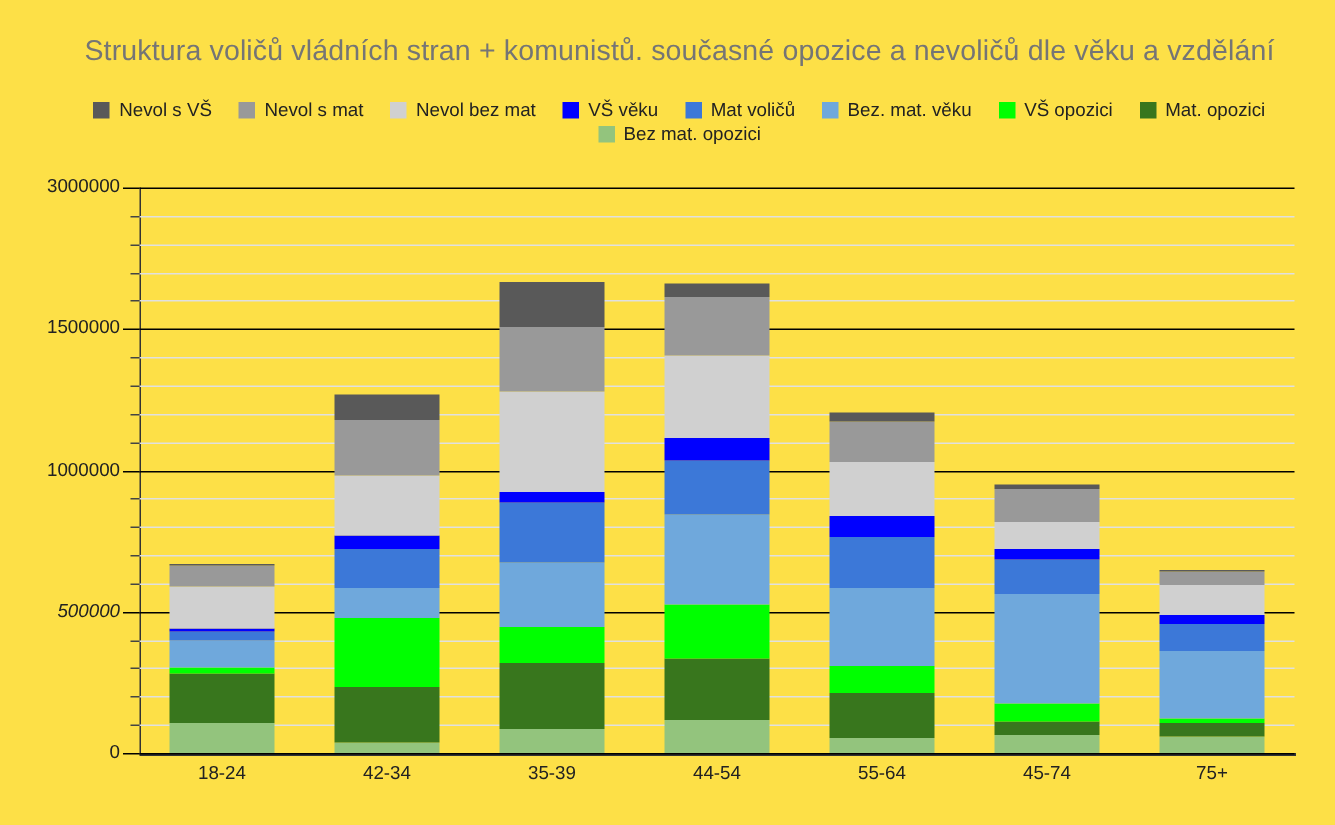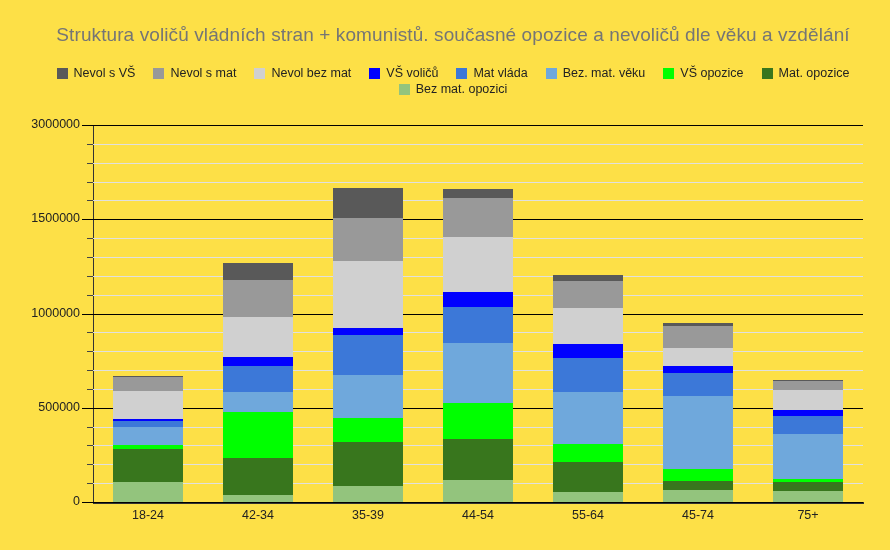--- a/index.html
+++ b/index.html
@@ -141,47 +141,47 @@
       <div class="legend-item">
         <span class="legend-swatch" style="background: rgb(153, 153, 153);"></span>
         <span class="legend-label">Nevol s mat</span>
       </div>
       <div class="legend-item">
         <span class="legend-swatch" style="background: rgb(208, 208, 208);"></span>
         <span class="legend-label">Nevol bez mat</span>
       </div>
       <div class="legend-item">
         <span class="legend-swatch" style="background: rgb(0, 0, 255);"></span>
-        <span class="legend-label">VŠ voličů</span>
+        <span class="legend-label">VŠ věku</span>
       </div>
       <div class="legend-item">
         <span class="legend-swatch" style="background: rgb(60, 120, 216);"></span>
-        <span class="legend-label">Mat vláda</span>
+        <span class="legend-label">Mat voličů</span>
       </div>
       <div class="legend-item">
         <span class="legend-swatch" style="background: rgb(111, 168, 220);"></span>
         <span class="legend-label">Bez. mat. věku</span>
       </div>
       <div class="legend-item">
         <span class="legend-swatch" style="background: rgb(0, 255, 0);"></span>
-        <span class="legend-label">VŠ opozice</span>
+        <span class="legend-label">VŠ opozici</span>
       </div>
       <div class="legend-item">
         <span class="legend-swatch" style="background: rgb(56, 118, 29);"></span>
-        <span class="legend-label">Mat. opozice</span>
+        <span class="legend-label">Mat. opozici</span>
       </div>
       <div class="legend-item">
         <span class="legend-swatch" style="background: rgb(147, 196, 125);"></span>
         <span class="legend-label">Bez mat. opozici</span>
       </div>
     </div>
 
   <div id="ylabels">
       <div class="ylabel" style="top: 502px;">0</div>
-      <div class="ylabel" style="top: 407.75px;">500000</div>
+      <div class="ylabel" style="top: 407.75px; font-style: italic;">500000</div>
       <div class="ylabel" style="top: 313.5px;">1000000</div>
       <div class="ylabel" style="top: 219.25px;">1500000</div>
       <div class="ylabel" style="top: 125px;">3000000</div>
     </div>
 
   <div id="axis-left"></div>
   <div id="axis-bottom"></div>
 
   <div id="plot">
       <div class="gridline major" style="top: 377px;"></div>

